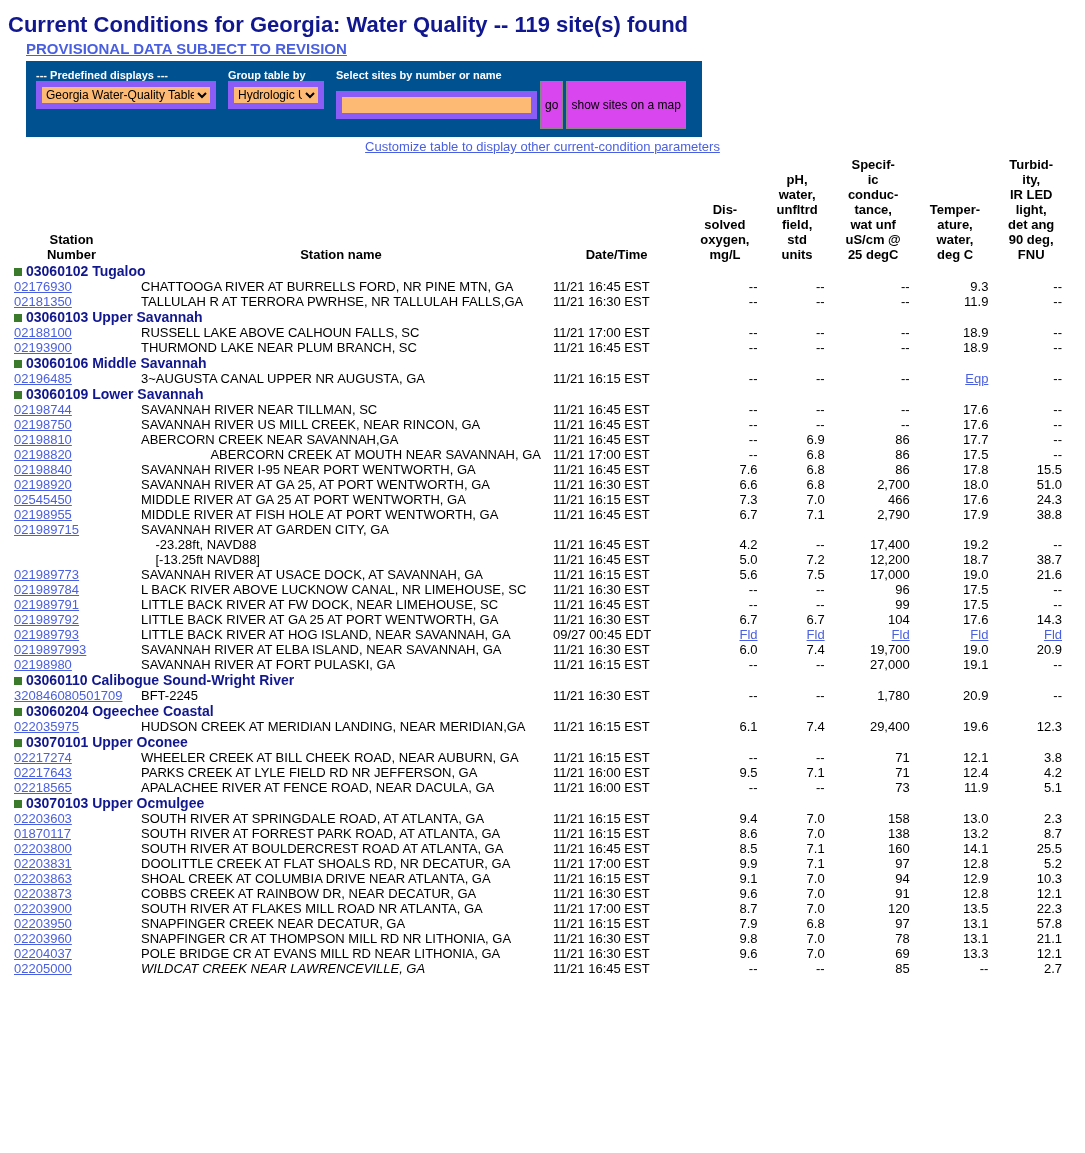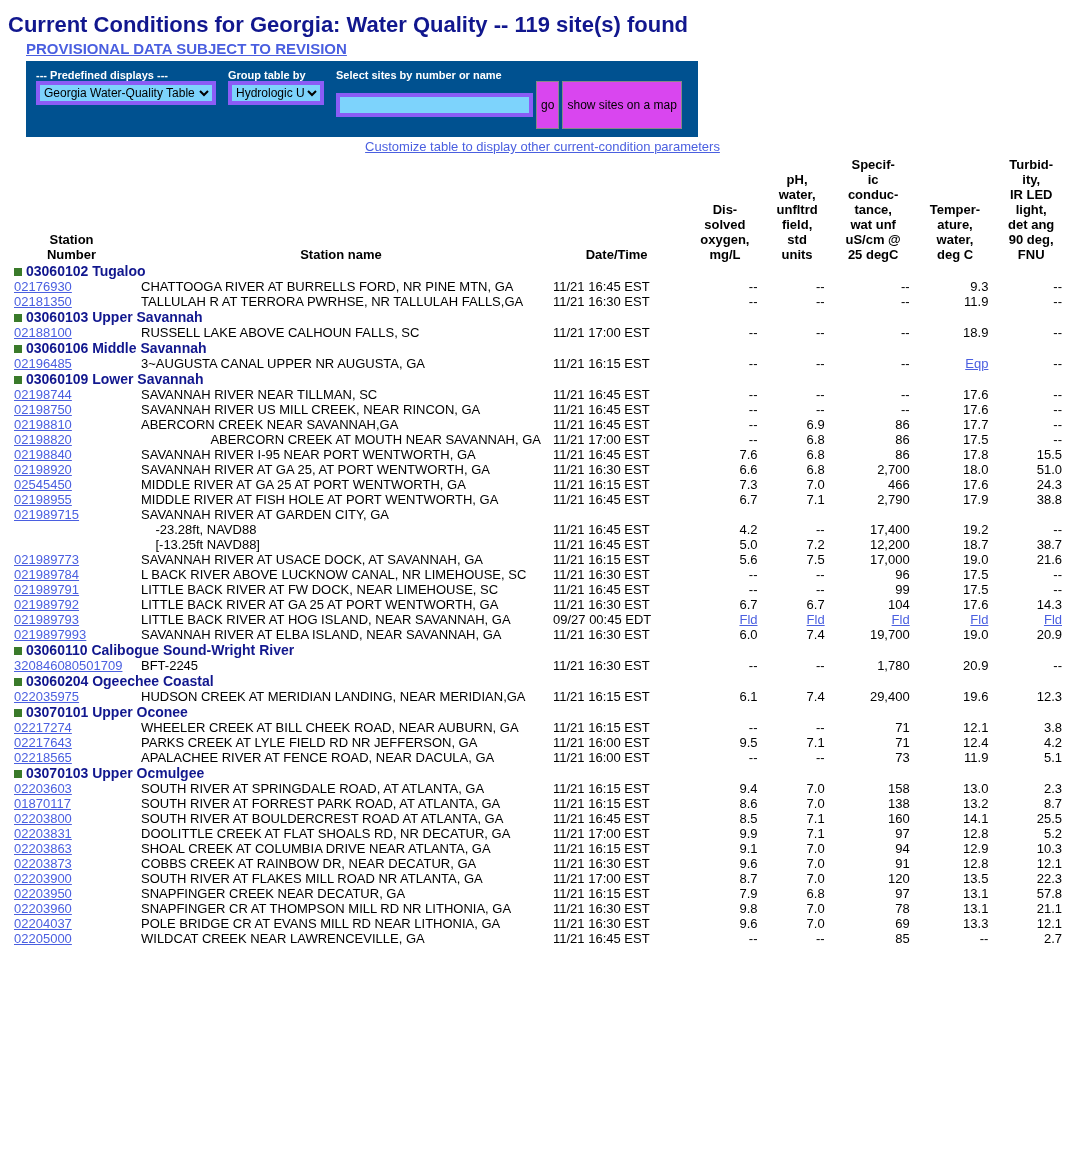--- a/index.html
+++ b/index.html
@@ -1,20 +1,20 @@
 <!DOCTYPE html>
 <html><head>
 <meta charset="utf-8">
 <style>
 body{font-family:Verdana,Arial,sans-serif;font-size:13px;color:#000;background:#fff;margin:8px}
 h1{font-size:22px;font-weight:bold;color:#11178e;margin:4px 0 2px 0}
 .prov{color:#4a5fe0;text-decoration:underline;font-weight:bold;margin-left:18px;font-size:15px}
 .ctrl{background:#005190;color:#fff;padding:4px 6px;margin:4px 0 2px 18px;width:640px}
 .ctrl td{padding:2px 8px 2px 2px;vertical-align:top;font-size:11px;font-weight:bold;white-space:nowrap}
-.ctrl select,.ctrl input[type=text]{font:12px Arial;background:#7dd3fc;border:4px solid #8b5cf6}
+.ctrl select,.ctrl input[type=text]{font:12px Arial;background:#fdba74;border:6px solid #8b5cf6}
 .ctrl input[type=button]{font:12px Arial;background:#d946ef;border:1px solid #888;padding:16px 4px}
 .custlink{text-align:center;margin:2px 0}
 .custlink a{color:#4a5fe0;text-decoration:underline;font-size:13px}
 table.data{border-collapse:collapse;width:1060px}
 table.data th{font-weight:bold;text-align:center;vertical-align:bottom;padding:1px 6px;font-size:13px;white-space:pre-line}
 table.data td{padding:0 6px;font-size:13px;white-space:nowrap}
 td.num{text-align:right}
 tr.grp td{font-weight:bold;color:#11178e;font-size:14px;padding-top:0}
 .sq{display:inline-block;width:8px;height:8px;background:#3a7a2a;margin-right:4px;vertical-align:middle}
 a.stn{color:#4a5fe0;text-decoration:underline}
@@ -118,20 +118,30 @@
       <tr>
         <td><a href="#" class="stn">02188100</a></td>
         <td style="white-space: pre;">RUSSELL LAKE ABOVE CALHOUN FALLS, SC</td>
         <td>11/21 17:00 EST</td>
         <td class="num">--</td>
         <td class="num">--</td>
         <td class="num">--</td>
         <td class="num">18.9</td>
         <td class="num">--</td>
       </tr>
+      <tr>
+        <td><a href="#" class="stn">02193900</a></td>
+        <td style="white-space: pre;">THURMOND LAKE NEAR PLUM BRANCH, SC</td>
+        <td>11/21 16:45 EST</td>
+        <td class="num">--</td>
+        <td class="num">--</td>
+        <td class="num">--</td>
+        <td class="num">18.9</td>
+        <td class="num">--</td>
+      </tr>
       <tr class="grp">
         <td colspan="8"><span class="sq"></span>03060106 Middle Savannah</td>
       </tr>
       <tr>
         <td><a href="#" class="stn">02196485</a></td>
         <td style="white-space: pre;">3~AUGUSTA CANAL UPPER NR AUGUSTA, GA</td>
         <td>11/21 16:15 EST</td>
         <td class="num">--</td>
         <td class="num">--</td>
         <td class="num">--</td>
@@ -304,20 +314,30 @@
       <tr>
         <td><a href="#" class="stn">0219897993</a></td>
         <td style="white-space: pre;">SAVANNAH RIVER AT ELBA ISLAND, NEAR SAVANNAH, GA</td>
         <td>11/21 16:30 EST</td>
         <td class="num">6.0</td>
         <td class="num">7.4</td>
         <td class="num">19,700</td>
         <td class="num">19.0</td>
         <td class="num">20.9</td>
       </tr>
+      <tr>
+        <td><a href="#" class="stn">02198980</a></td>
+        <td style="white-space: pre;">SAVANNAH RIVER AT FORT PULASKI, GA</td>
+        <td>11/21 16:15 EST</td>
+        <td class="num">--</td>
+        <td class="num">--</td>
+        <td class="num">27,000</td>
+        <td class="num">19.1</td>
+        <td class="num">--</td>
+      </tr>
       <tr class="grp">
         <td colspan="8"><span class="sq"></span>03060110 Calibogue Sound-Wright River</td>
       </tr>
       <tr>
         <td><a href="#" class="stn">320846080501709</a></td>
         <td style="white-space: pre;">BFT-2245</td>
         <td>11/21 16:30 EST</td>
         <td class="num">--</td>
         <td class="num">--</td>
         <td class="num">1,780</td>
@@ -468,21 +488,21 @@
         <td style="white-space: pre;">POLE BRIDGE CR AT EVANS MILL RD NEAR LITHONIA, GA</td>
         <td>11/21 16:30 EST</td>
         <td class="num">9.6</td>
         <td class="num">7.0</td>
         <td class="num">69</td>
         <td class="num">13.3</td>
         <td class="num">12.1</td>
       </tr>
       <tr>
         <td><a href="#" class="stn">02205000</a></td>
-        <td style="white-space: pre;">WILDCAT CREEK NEAR LAWRENCEVILLE, GA</td>
+        <td style="white-space: pre; font-style: italic;">WILDCAT CREEK NEAR LAWRENCEVILLE, GA</td>
         <td>11/21 16:45 EST</td>
         <td class="num">--</td>
         <td class="num">--</td>
         <td class="num">85</td>
         <td class="num">--</td>
         <td class="num">2.7</td>
       </tr>
     </tbody>
 </table>
 

